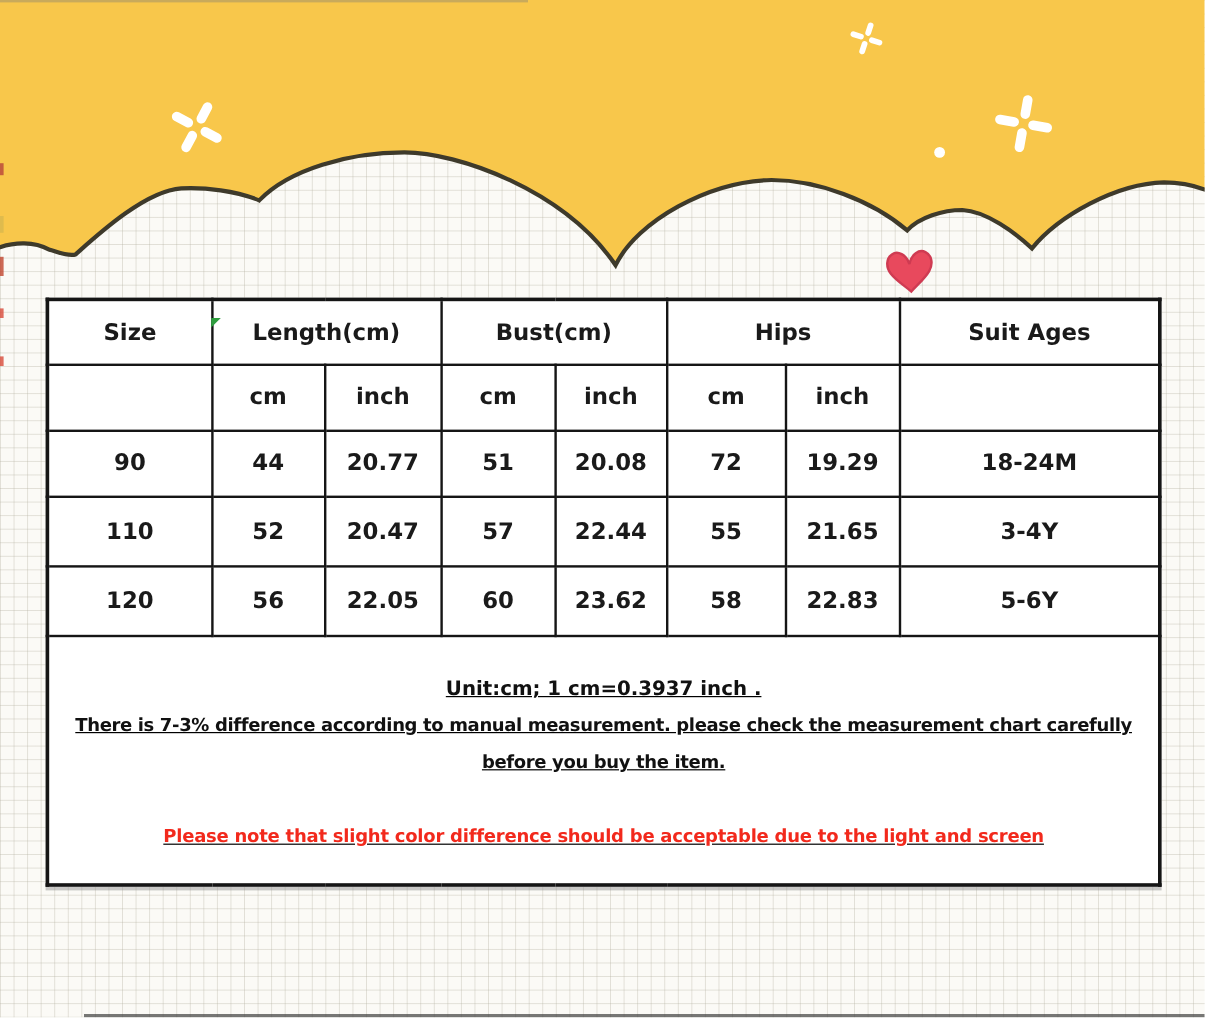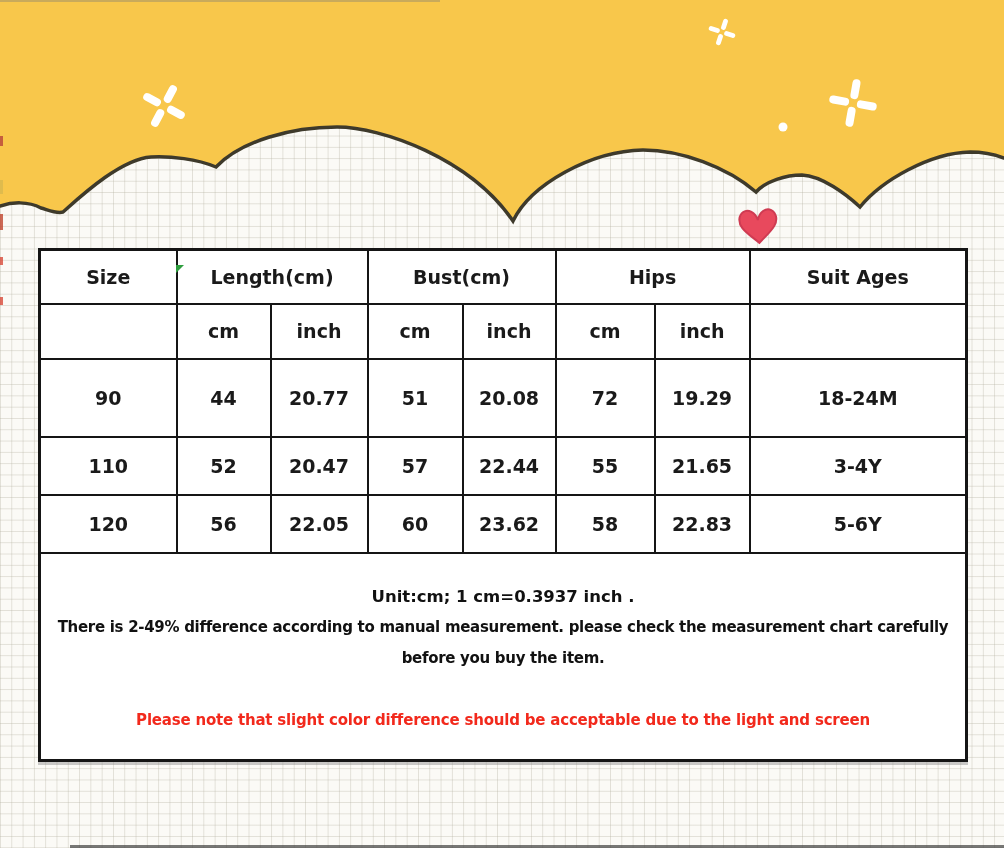--- a/index.html
+++ b/index.html
@@ -33,23 +33,23 @@
     border:2px solid #151515;
     text-align:center;vertical-align:middle;
     padding:0;background:#ffffff;
     font-weight:bold;color:#1a1a1a;
     font-size:19px;
   }
   td.hdr{font-size:20px;}
   td.red{color:#f2291c;}
   tr.hrow1{height:54px;}
   tr.hrow2{height:55px;}
-  tr.drow1{height:78px;}
+  tr.drow1{height:55px;}
   tr.drow{height:58px;}
-  tr.frow{height:208px;}
+  tr.frow{height:208px;text-decoration:underline;}
   td.notes-cell{vertical-align:top;}
   .note-black{
     line-height:31px;font-size:15px;letter-spacing:-0.3px;
     font-weight:bold;color:#111;white-space:nowrap;
   }
   .note-black.first{margin-top:5px;font-size:16.5px;letter-spacing:0;}
   .note-red{
     margin-top:31px;line-height:31px;
     font-size:15px;letter-spacing:-0.2px;
     font-weight:bold;color:#f2291c;white-space:nowrap;
@@ -181,21 +181,21 @@
       <td>22.05</td>
       <td>60</td>
       <td>23.62</td>
       <td>58</td>
       <td>22.83</td>
       <td class="red">5-6Y</td>
     </tr>
     <tr class="frow">
       <td colspan="8" class="notes-cell">
         <div class="note-black first">Unit:cm; 1 cm=0.3937 inch .</div>
-        <div class="note-black">There is 2-49% difference according to manual measurement. please check the measurement chart carefully</div>
+        <div class="note-black">There is 7-3% difference according to manual measurement. please check the measurement chart carefully</div>
         <div class="note-black">before you buy the item.</div>
         <div class="note-red">Please note that slight color difference should be acceptable due to the light and screen</div>
       </td>
     </tr>
   </tbody>
     </table>
 
   <div class="green-marker"></div>
 
   <div class="artifact a-topline"></div>

